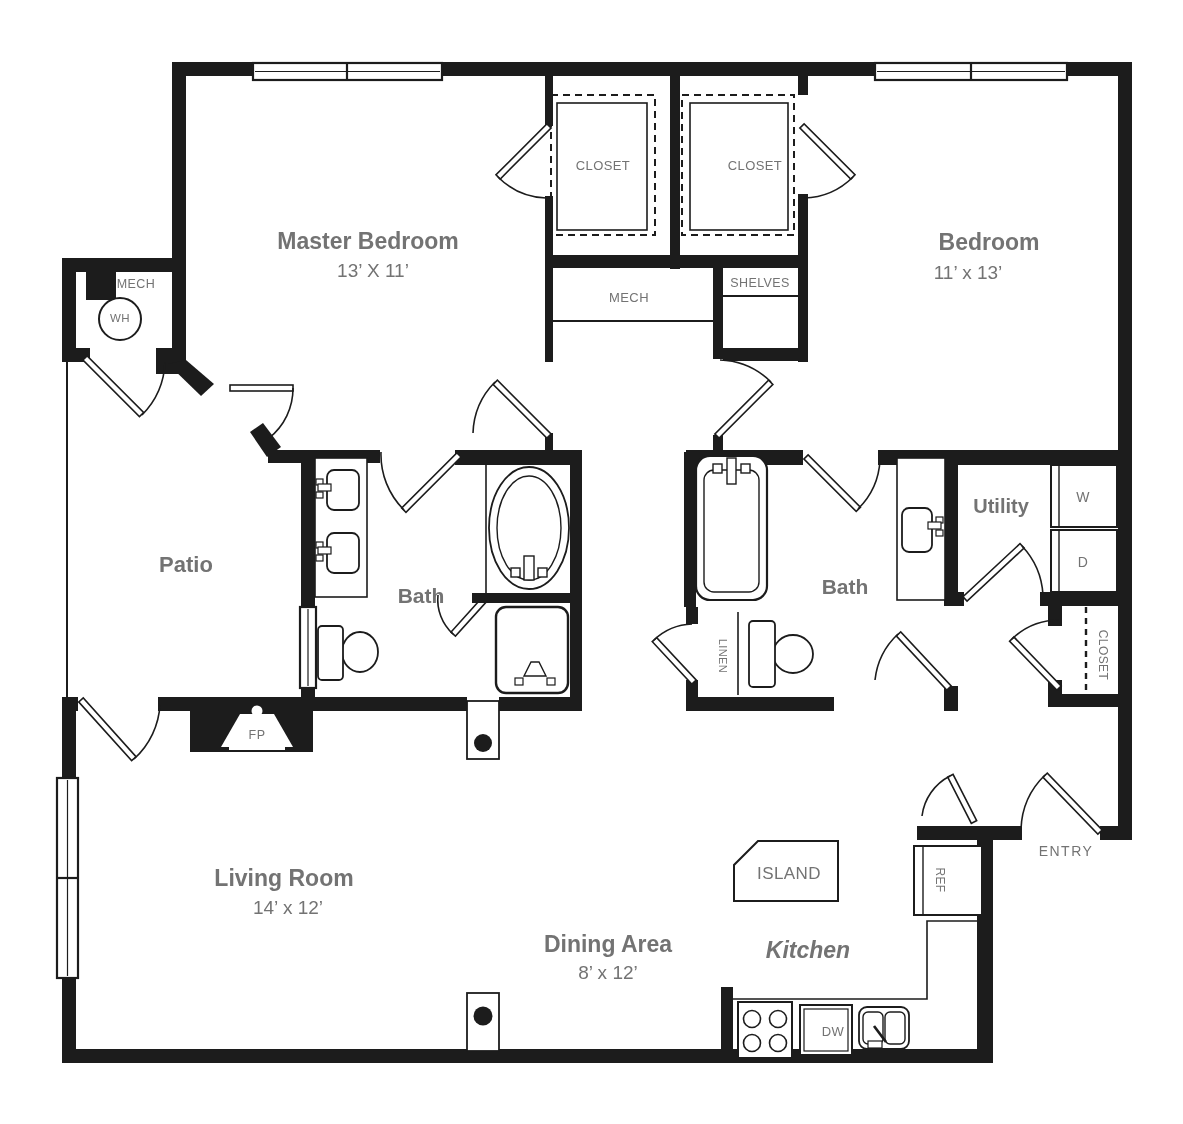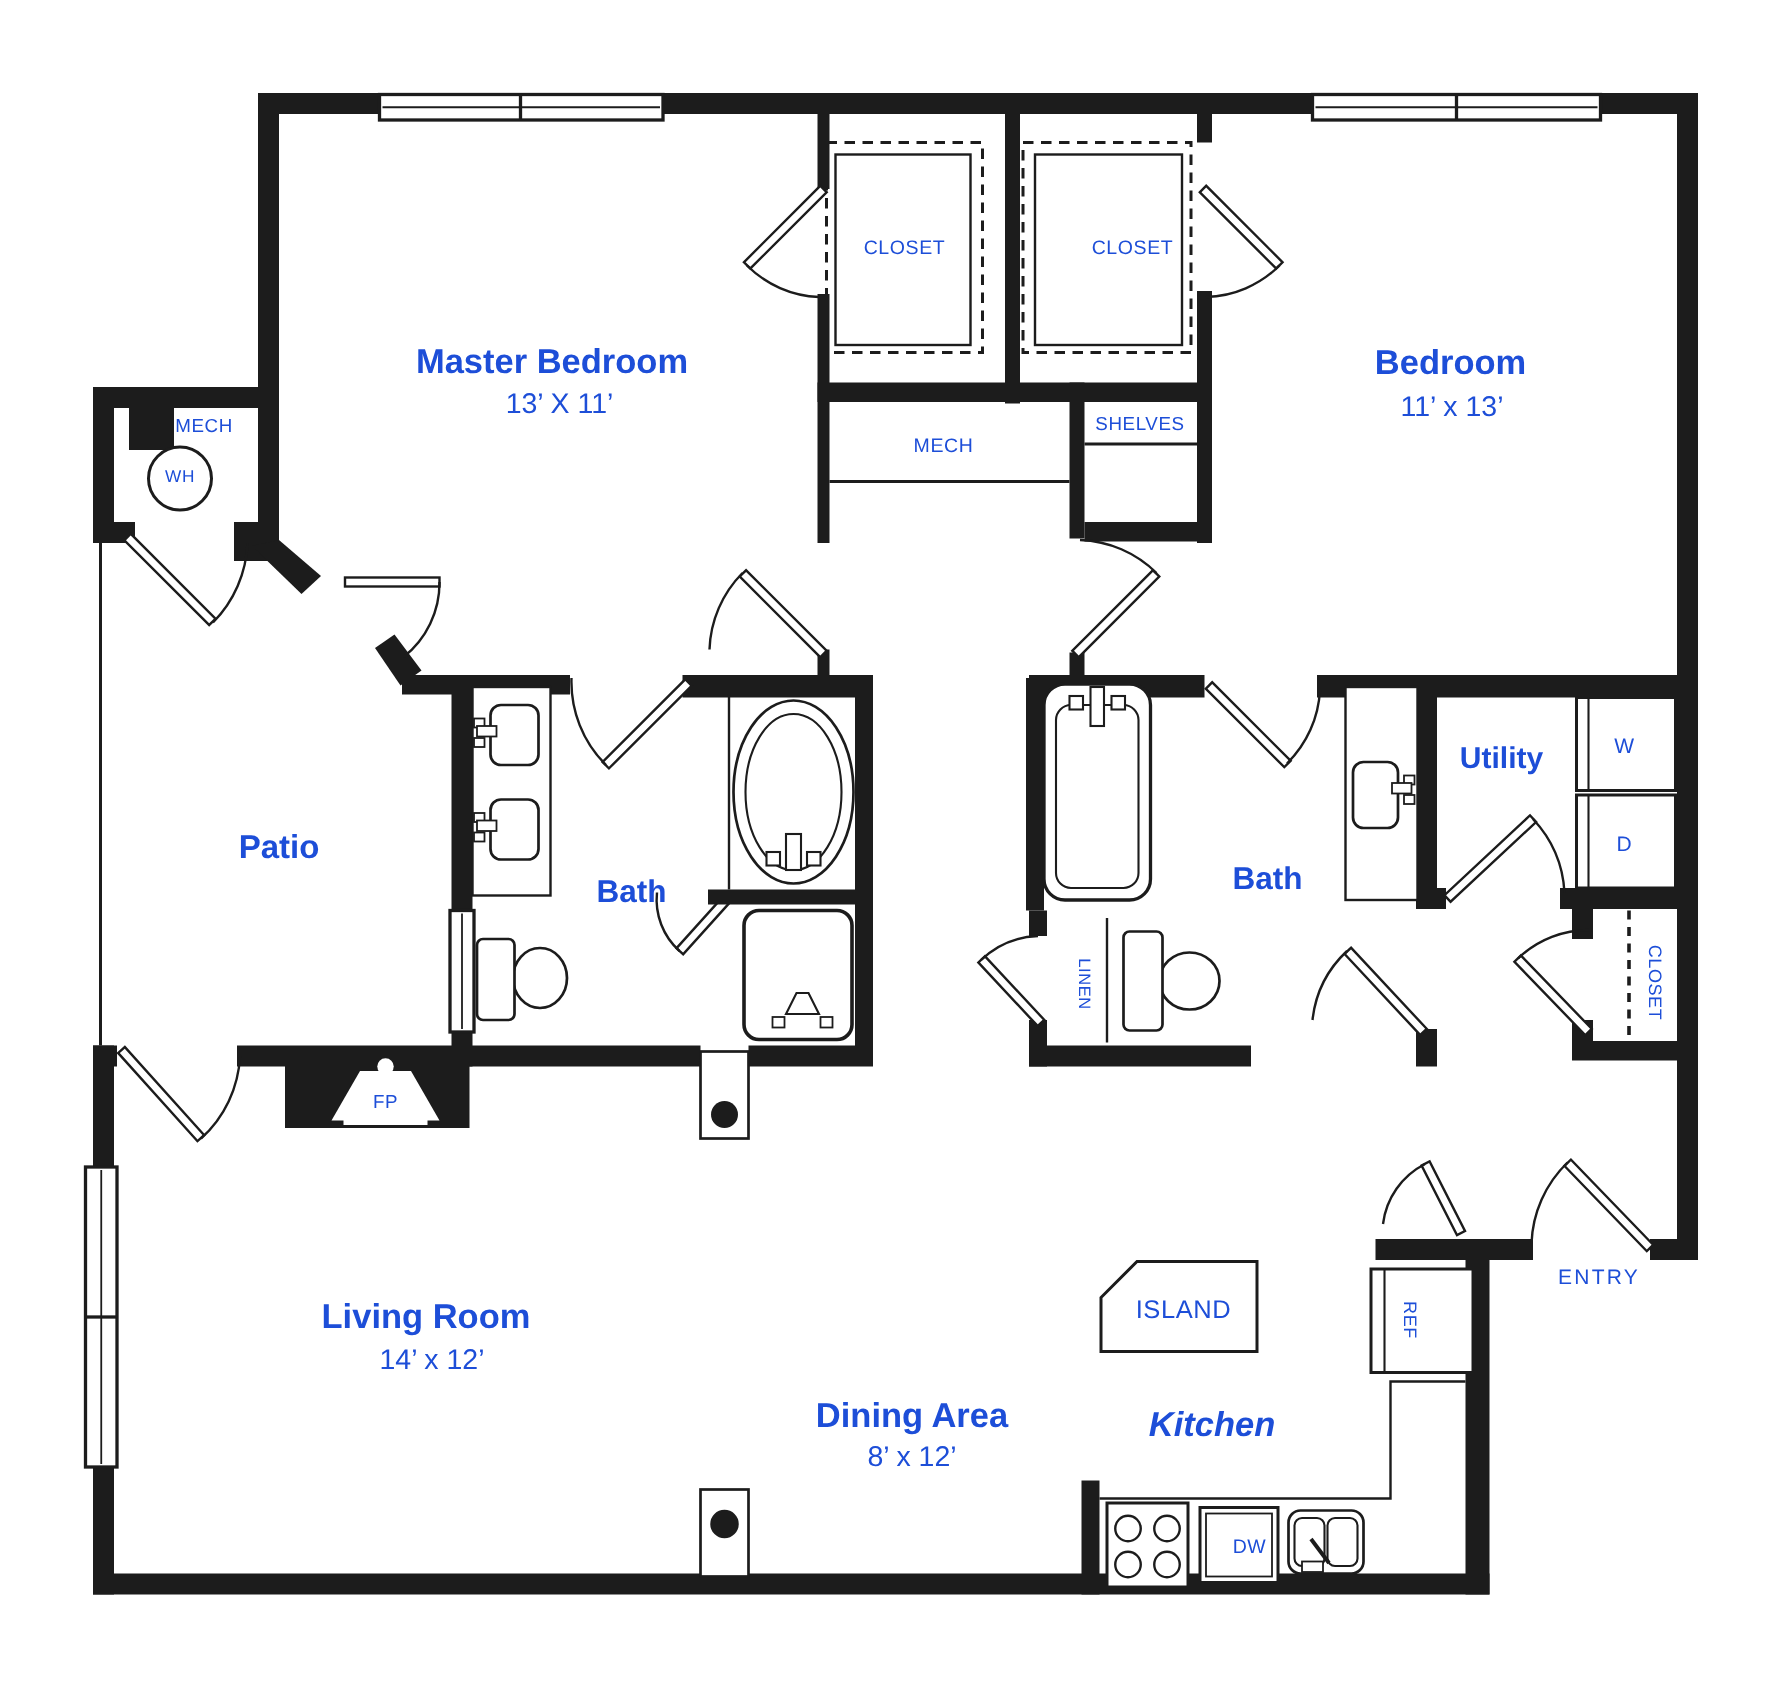--- a/index.html
+++ b/index.html
@@ -1,19 +1,19 @@
 <!DOCTYPE html>
 <html><head>
 <meta charset="utf-8">
 <style>
   html,body{margin:0;padding:0;background:#ffffff;}
   #plan{position:relative;width:1183px;height:1124px;background:#fff;overflow:hidden;
         font-family:"Liberation Sans",sans-serif;}
   #plan svg{position:absolute;left:0;top:0;}
-  .lbl{position:absolute;color:#1d4ed8;transform:translate(-50%,-50%);white-space:nowrap;
+  .lbl{position:absolute;color:#737373;transform:translate(-50%,-50%);white-space:nowrap;
        font-family:"Liberation Sans",sans-serif;line-height:1;}
   .room{font-weight:bold;font-size:23px;}
   .dims{font-size:19px;}
   .fix{font-size:13px;letter-spacing:.4px;}
   .vert{writing-mode:vertical-rl;}
 </style>
 </head>
 <body>
 
 <div id="plan">
@@ -275,21 +275,21 @@
       <rect x="885" y="1012" width="20" height="32" rx="5" stroke-width="1.4"></rect>
       <line x1="874" y1="1026" x2="886" y2="1042" stroke-width="2.6"></line>
       <rect x="868" y="1041" width="14" height="7" stroke-width="1.2"></rect>
     </g>
   </g>
 </svg>
 
 <div class="lbl room" style="left:368px;top:241px;">Master Bedroom</div>
 <div class="lbl dims" style="left:373px;top:270px;">13’ X 11’</div>
 
-<div class="lbl room" style="left:967px;top:242px;">Bedroom</div>
+<div class="lbl room" style="left:989px;top:242px;">Bedroom</div>
 <div class="lbl dims" style="left:968px;top:272px;">11’ x 13’</div>
 
 <div class="lbl room" style="left:284px;top:878px;">Living Room</div>
 <div class="lbl dims" style="left:288px;top:907px;">14’ x 12’</div>
 
 <div class="lbl room" style="left:608px;top:944px;">Dining Area</div>
 <div class="lbl dims" style="left:608px;top:972px;">8’ x 12’</div>
 
 <div class="lbl room" style="left:808px;top:950px;font-style:italic;">Kitchen</div>
 <div class="lbl room" style="left:186px;top:565px;font-size:22px;">Patio</div>

